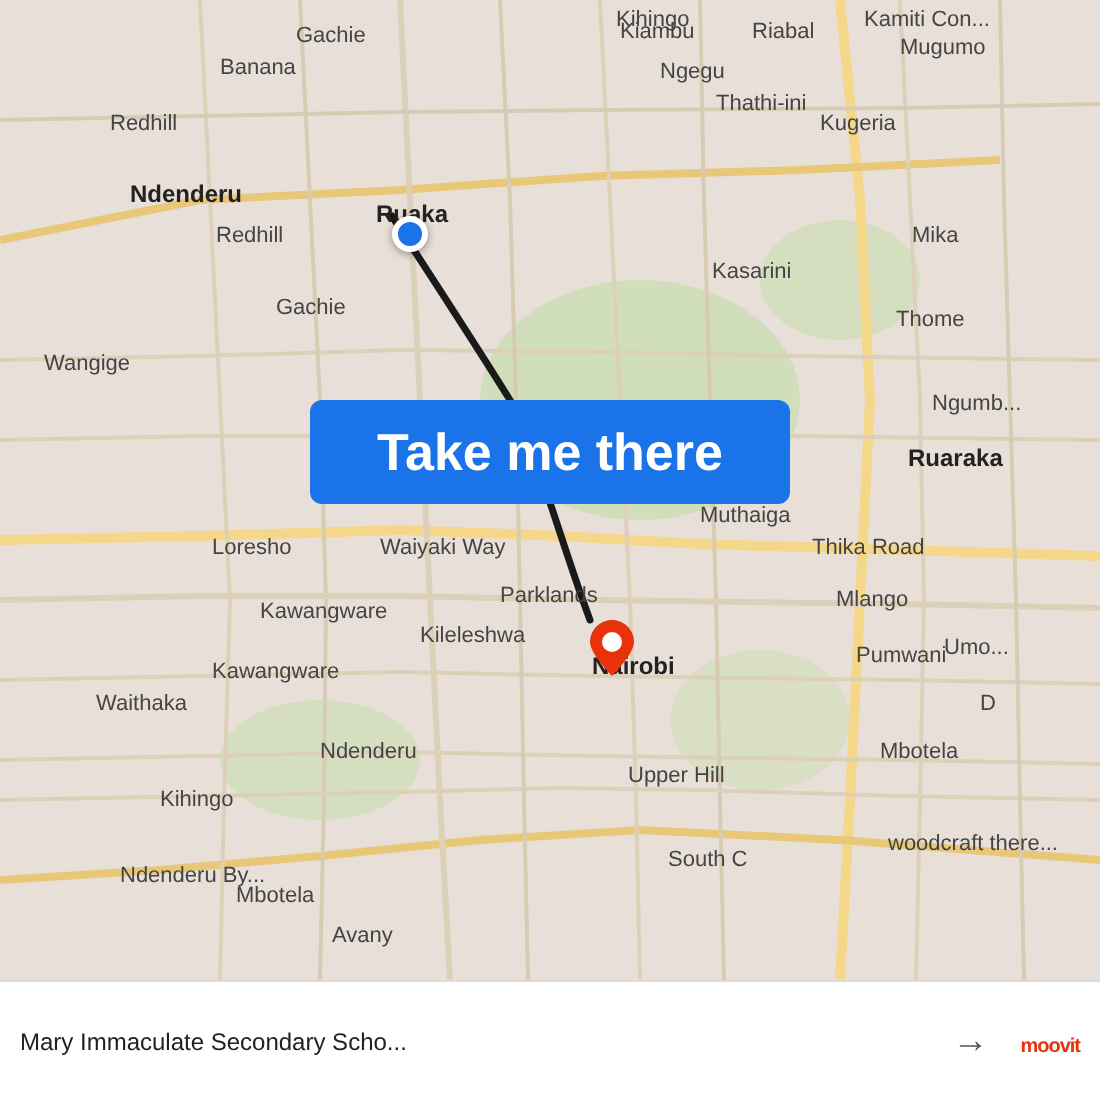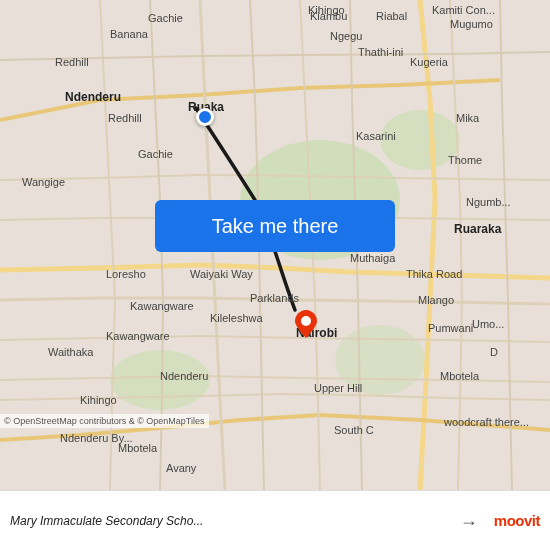--- a/index.html
+++ b/index.html
@@ -29,22 +29,22 @@
     #take-me-there-btn {
       position: absolute;
       top: 200px;
       left: 155px;
       width: 240px;
       height: 52px;
       background-color: #1a73e8;
       color: white;
       border: none;
       border-radius: 6px;
-      font-size: 20px;
-      font-weight: normal;
+      font-size: 26px;
+      font-weight: bold;
       cursor: pointer;
       z-index: 10;
       display: flex;
       align-items: center;
       justify-content: center;
     }
 
     .map-label {
       position: absolute;
       font-size: 11px;
@@ -76,21 +76,20 @@
       z-index: 20;
     }
 
     #origin-label {
       font-size: 12px;
       color: #222;
       flex: 1;
       white-space: nowrap;
       overflow: hidden;
       text-overflow: ellipsis;
-      font-style: italic;
     }
 
     #arrow-icon {
       font-size: 18px;
       color: #555;
       margin: 0 8px;
       flex-shrink: 0;
     }
 
     #destination-label {
@@ -248,22 +247,19 @@
 
   <div id="dest-pin">
     <svg viewBox="0 0 22 28" xmlns="http://www.w3.org/2000/svg">
       <path d="M11,0 C5,0 0,5 0,11 C0,17 11,28 11,28 C11,28 22,17 22,11 C22,5 17,0 11,0 Z" fill="#e8330a"></path>
       <circle cx="11" cy="11" r="5" fill="white"></circle>
     </svg>
   </div>
 
   <button id="take-me-there-btn">Take me there</button>
 
-  <div id="attribution">
-    <span>© OpenStreetMap contributors &amp; © OpenMapTiles</span>
-  </div>
 </div>
 
 <div id="bottom-bar">
   <span id="origin-label">Mary Immaculate Secondary Scho...</span>
   <span id="arrow-icon">→</span>
-  <span id="moovit-logo"><span style="color:#e8330a;font-weight:bold;font-size:15px;">moovit</span></span>
+  <span id="moovit-logo"><span style="color:#e8330a;font-weight:bold;font-size:10px;">moovit</span></span>
 </div>
 
 </body></html>

